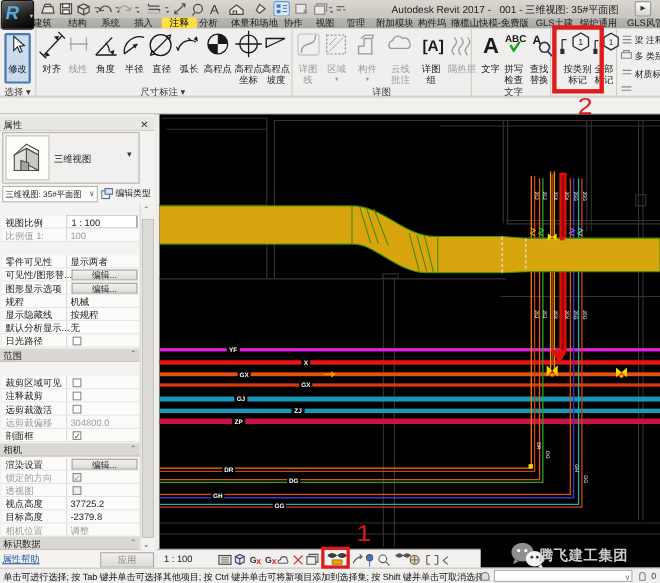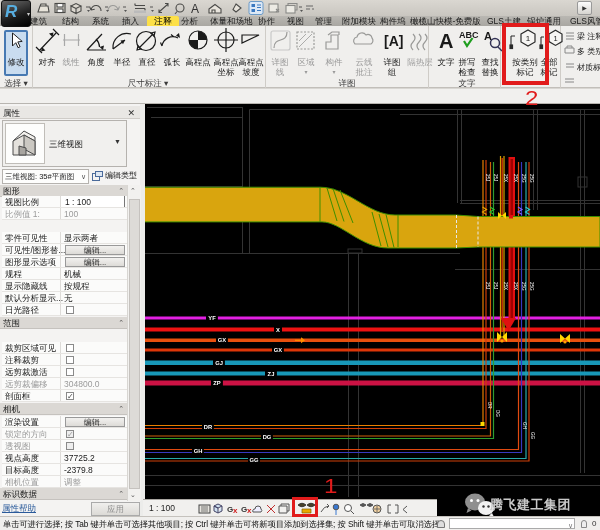--- a/index.html
+++ b/index.html
@@ -87,20 +87,21 @@
 <g stroke="#8a8a88" stroke-width="1.1" fill="none">
 <rect x="236" y="3" width="9" height="8" fill="#eceae4"></rect>
         <path d="M243,8 l3,3 m0,-3 l-3,3"></path>
 <rect x="253" y="4.5" width="9" height="7.5" fill="#eceae4"></rect>
         <path d="M255,4.5 v-2 h9 v6.5 h-2"></path>
 <path d="M273,5 h7 M273,8 h4 m2,0 h2" stroke="#666"></path>
 </g>
 <path d="M53,6 l3,0 M72,6 l3,0 M90,6 l3,0 M117,6 l3,0 M266,6 l3,0" stroke="#555" stroke-width="1"></path>
 <path d="M54,9 l1.5,2 1.5,-2 Z M73,9 l1.5,2 1.5,-2 Z M91,9 l1.5,2 1.5,-2 Z M118,9 l1.5,2 1.5,-2 Z M267,9 l1.5,2 1.5,-2 Z" fill="#555"></path>
 </svg>
+<div id="title-text">Autodesk Revit 2017 -&nbsp;&nbsp; 001 - 三维视图: 35#平面图</div>
 <div id="tbtn">▶</div>
 
 <div id="tabrow"></div>
 <div id="tabsel">注释</div>
 <div class="tab" style="left:30px;">建筑</div>
 <div class="tab" style="left:62px;">结构</div>
 <div class="tab" style="left:92px;">系统</div>
 <div class="tab" style="left:122px;">插入</div>
 <div class="tab" style="left:181px;">分析</div>
 <div class="tab" style="left:210px;">体量和场地</div>
@@ -252,21 +253,20 @@
       </div>
 <div class="abs" style="left:92px;top:65px;width:48px;height:15px;font-size:8px;line-height:14px;">
  <svg width="11" height="11" style="position:absolute;left:0;top:2px;" viewBox="0 0 11 11">
           <g fill="none" stroke="#4a6a9a" stroke-width="1">
             <rect x="0.5" y="2.5" width="7" height="7"></rect>
             <rect x="3.5" y="0.5" width="7" height="5" fill="#dce6f2"></rect>
           </g>
         </svg>
  <span style="position:absolute;left:13px;">编辑类型</span>
 </div>
-<div class="phd" style="top:81px;">图形<span class="pin">⌃</span></div>
 <div class="prow" style="top:92px;">
         <span class="plab">视图比例</span>
         <span class="abs" style="left:58px;top:-1px;width:65px;height:13px;background:#fff;border:1px solid #777;"></span>
         <span class="pval" style="left:63px;">1 : 100</span>
       </div>
 <div class="prow" style="top:104px;">
         <span class="plab gray">比例值 1:</span>
         <span class="pval gray">100</span>
       </div>
 <div class="prow" style="top:116px;margin-top:36px;">

